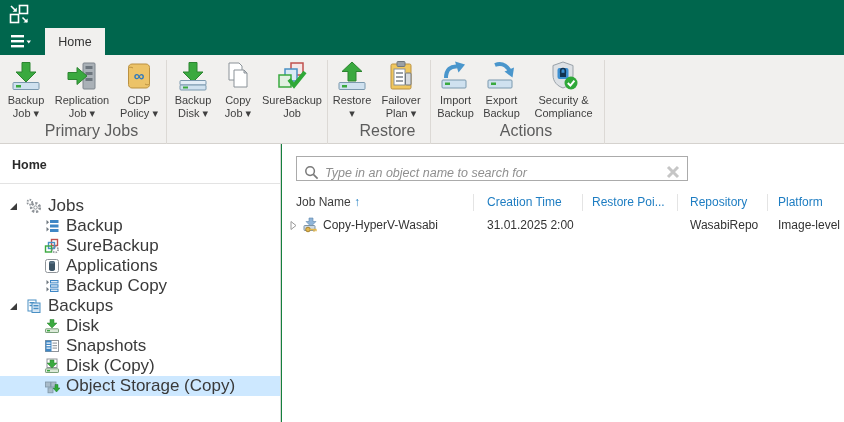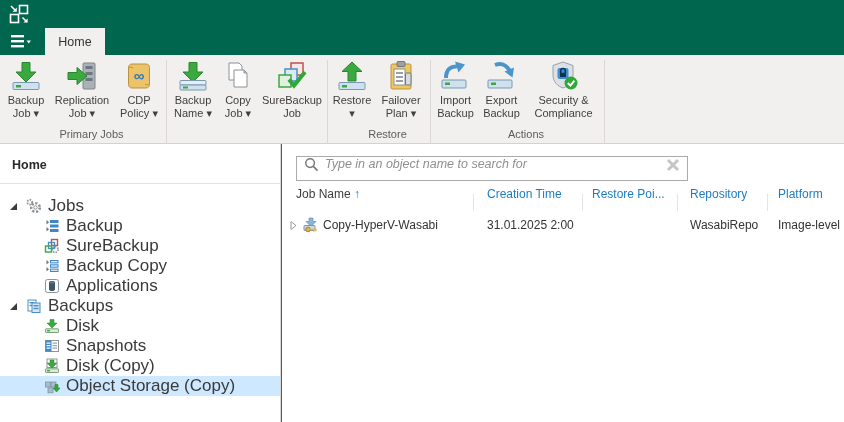--- a/index.html
+++ b/index.html
@@ -17,47 +17,47 @@
     color:#333; font-size:12.5px; display:flex; align-items:center; justify-content:center; }
 
   
   .ribbon { position:absolute; left:0; top:55px; width:844px; height:89px; background:#f1f0ee;
     border-bottom:1px solid #d5d2ce; }
   .rgroup { position:absolute; top:0; bottom:0; }
   .rgroup .buttons { display:flex; justify-content:center; padding-top:3px; }
   .rbtn { display:flex; flex-direction:column; align-items:center; font-size:11px; color:#3f3f3f;
     line-height:13px; padding-top:2px; text-align:center; cursor:pointer; }
   .rbtn svg { width:32px; height:32px; margin-bottom:2px; flex:none; }
-  .group-label { position:absolute; bottom:3px; left:0; right:11px; text-align:center; font-size:11px; color:#5c5c5c;margin-left:28px; }
+  .group-label { position:absolute; bottom:3px; left:0; right:11px; text-align:center; font-size:16px; color:#5c5c5c;margin-left:28px; }
   .vsep { position:absolute; top:5px; height:128px; width:1px; background:#dcd9d5; }
 
   
   .sidebar { position:absolute; left:0; top:144px; width:281px; height:278px; background:#fff;
     border-right:1px solid #d6d6d6; }
   .sidebar-header { padding:14px 12px 0 12px; font-weight:bold; font-size:12.5px; color:#2b2b2b; }
   .sidebar-divider { height:1px; background:#e3e3e3; margin-top:11px; }
   .tree { margin-top:12px; }
   .tree-item { height:20px; display:flex; align-items:center; font-size:17px; color:#3a3a3a; cursor:default; }
   .tree-item .expander { width:10px; height:10px; margin-left:8px; flex:none; }
   .tree-item .ticon { width:16px; height:16px; margin-right:6px; flex:none; }
   .lvl0 .ticon { margin-left:8px; }
   .lvl1 .ticon { margin-left:44px; }
   .tree-item.selected { background:#cde8ff;text-align:center; }
 
   
   .main { position:absolute; left:282px; top:144px; width:562px; height:278px; background:#fff; }
   .searchbox { position:absolute; left:14px; top:12px; width:392px; height:25px; background:#fff;
-    border:1px solid #ababab; display:flex; align-items:flex-start; }
+    border:1px solid #ababab; display:flex; align-items:flex-end; }
   .searchbox input { border:none; outline:none; flex:1; font-size:12.5px; color:#333;
     font-family:inherit; background:transparent; }
   .searchbox input::placeholder { color:#8f8f8f; font-style:italic; }
   .mag { width:15px; height:15px; margin:0 6px 0 7px; flex:none; }
   .clear-x { width:16px; height:16px; margin-right:6px; flex:none; cursor:pointer; }
 
-  .th { position:absolute; top:43px; font-size:12px; color:#1e7dc2; cursor:pointer; white-space:nowrap;text-align:right; }
+  .th { position:absolute; top:51px; font-size:12px; color:#1e7dc2; cursor:pointer; white-space:nowrap;text-align:right; }
   .th.sorted { color:#3c3c3c; }
   .th .sort-glyph { color:#1e7dc2; font-size:12px; }
   .colsep { position:absolute; top:50px; height:17px; width:1px; background:#e4e4e4; }
 
   .trow { position:absolute; left:0; top:71px; width:562px; height:22px; cursor:pointer;text-decoration:underline; }
   .trow .cell { position:absolute; top:3px; font-size:12px; color:#333; white-space:nowrap; }
   .row-expander { position:absolute; left:6px; top:5px; width:11px; height:11px; }
   .row-icon { position:absolute; left:21px; top:2px; width:16px; height:16px; }
 </style>
 </head>
@@ -135,21 +135,21 @@
     <div class="rgroup" style="left:167px;width:160px;">
       <div class="buttons">
         <div class="rbtn" style="width:48px">
           <svg viewBox="0 0 32 32">
             <path d="M12 2.5h8v9.5h6L16 22 6 12h6z" fill="#3aa93f" stroke="#2c8531"></path>
             <rect x="3" y="20.5" width="26" height="4.5" rx="1" fill="#e4eef7" stroke="#7b99ae"></rect>
             <rect x="3" y="25" width="26" height="5" rx="1" fill="#cfe1ef" stroke="#7b99ae"></rect>
             <rect x="6" y="26.5" width="5" height="2" fill="#3aa93f"></rect>
           </svg>
           <span>Backup</span>
-          <span>Name ▾</span>
+          <span>Disk ▾</span>
         </div>
         <div class="rbtn" style="width:42px">
           <svg viewBox="0 0 32 32">
             <path d="M7 3h10l3 3v14H7z" fill="#fff" stroke="#8b9298"></path>
             <path d="M12 10h10l3 3v14H12z" fill="#fff" stroke="#8b9298"></path>
             <path d="M22 10v3h3z" fill="#d7dbde" stroke="#8b9298"></path>
           </svg>
           <span>Copy</span>
           <span>Job ▾</span>
         </div>
@@ -269,36 +269,36 @@
           <rect x="7.5" y="1.5" width="6" height="6" fill="none" stroke="#c0504d" stroke-width="1.4"></rect>
           <rect x="4.5" y="4.5" width="6" height="6" fill="none" stroke="#4a90c4" stroke-width="1.4"></rect>
           <rect x="1.5" y="8" width="6" height="6" fill="none" stroke="#3aa93f" stroke-width="1.4"></rect>
           <circle cx="11.2" cy="11.5" r="2.9" fill="none" stroke="#8f9499" stroke-width="1.7" stroke-dasharray="1.5 1.1"></circle>
         </svg>
         <span>SureBackup</span>
       </div>
 
       <div class="tree-item lvl1">
         <svg class="ticon" viewBox="0 0 16 16">
+          <rect x="1.5" y="1.5" width="13" height="13" rx="2" fill="#fff" stroke="#8f9499"></rect>
+          <path d="M5 4.5c0-.8 1.3-1.5 3-1.5s3 .7 3 1.5v7c0 .8-1.3 1.5-3 1.5s-3-.7-3-1.5z" fill="#3d5566"></path>
+          <ellipse cx="8" cy="4.5" rx="3" ry="1.3" fill="#5b7486"></ellipse>
+        </svg>
+        <span>Applications</span>
+      </div>
+
+      <div class="tree-item lvl1">
+        <svg class="ticon" viewBox="0 0 16 16">
           <path d="M2.5 2l2.5 2.2L2.5 6.4z" fill="#6d767e"></path>
             <path d="M2.5 9l2.5 2.2L2.5 13.4z" fill="#6d767e"></path>
           <rect x="6.5" y="2.5" width="7.5" height="2.4" fill="#dbe9f5" stroke="#3f87c6"></rect>
           <rect x="6.5" y="6.8" width="7.5" height="2.4" fill="#dbe9f5" stroke="#3f87c6"></rect>
           <rect x="6.5" y="11.1" width="7.5" height="2.4" fill="#dbe9f5" stroke="#3f87c6"></rect>
         </svg>
         <span>Backup Copy</span>
-      </div>
-
-      <div class="tree-item lvl1">
-        <svg class="ticon" viewBox="0 0 16 16">
-          <rect x="1.5" y="1.5" width="13" height="13" rx="2" fill="#fff" stroke="#8f9499"></rect>
-          <path d="M5 4.5c0-.8 1.3-1.5 3-1.5s3 .7 3 1.5v7c0 .8-1.3 1.5-3 1.5s-3-.7-3-1.5z" fill="#3d5566"></path>
-          <ellipse cx="8" cy="4.5" rx="3" ry="1.3" fill="#5b7486"></ellipse>
-        </svg>
-        <span>Applications</span>
       </div>
 
       <div class="tree-item lvl0">
         <svg class="expander" viewBox="0 0 10 10">
             <path d="M9 2v7H2z" fill="#3c3c3c"></path>
           </svg>
         <svg class="ticon" viewBox="0 0 16 16">
           <rect x="2" y="2" width="8" height="11" fill="#fff" stroke="#4a90c4"></rect>
           <rect x="3.5" y="4" width="5" height="1.4" fill="#4a90c4"></rect>
           <rect x="3.5" y="6.8" width="5" height="1.4" fill="#4a90c4"></rect>

